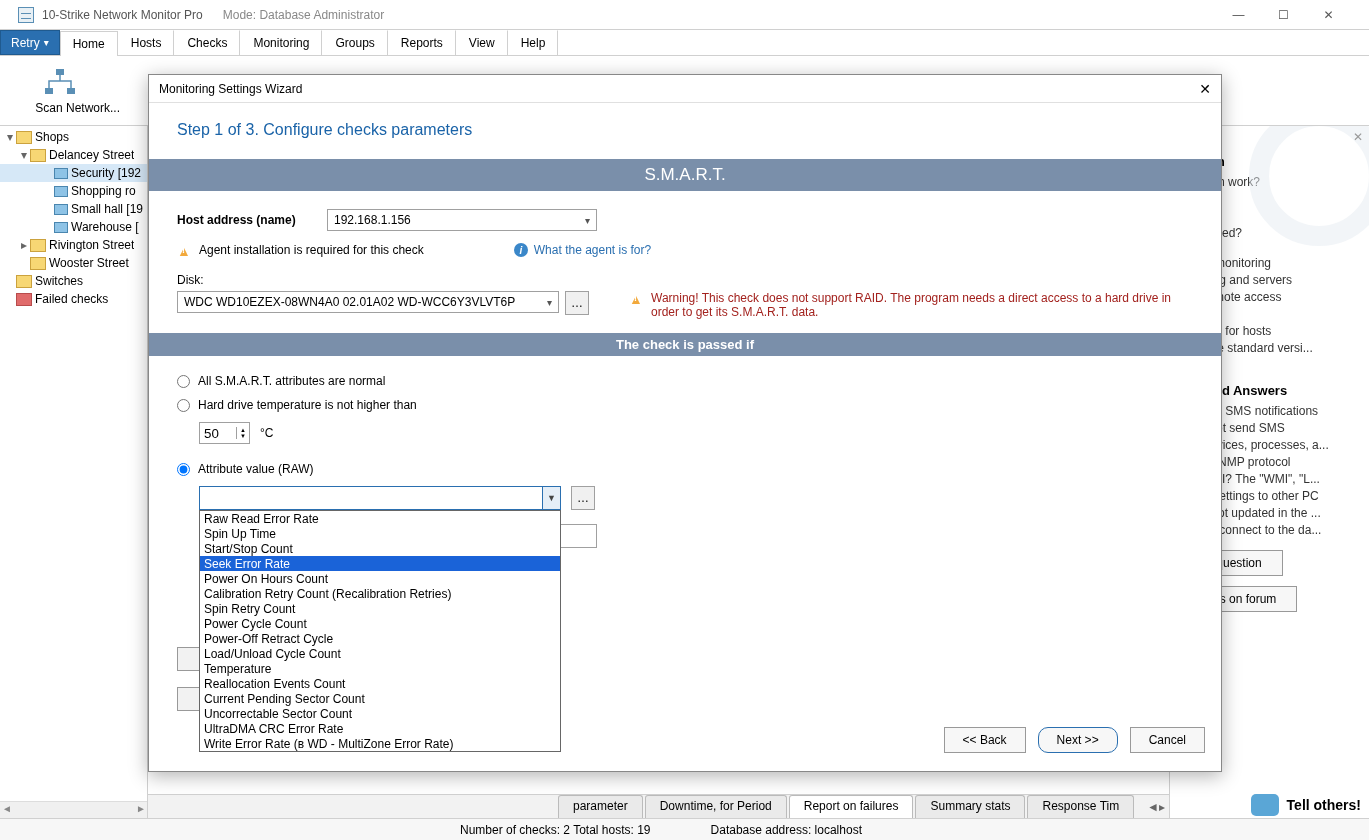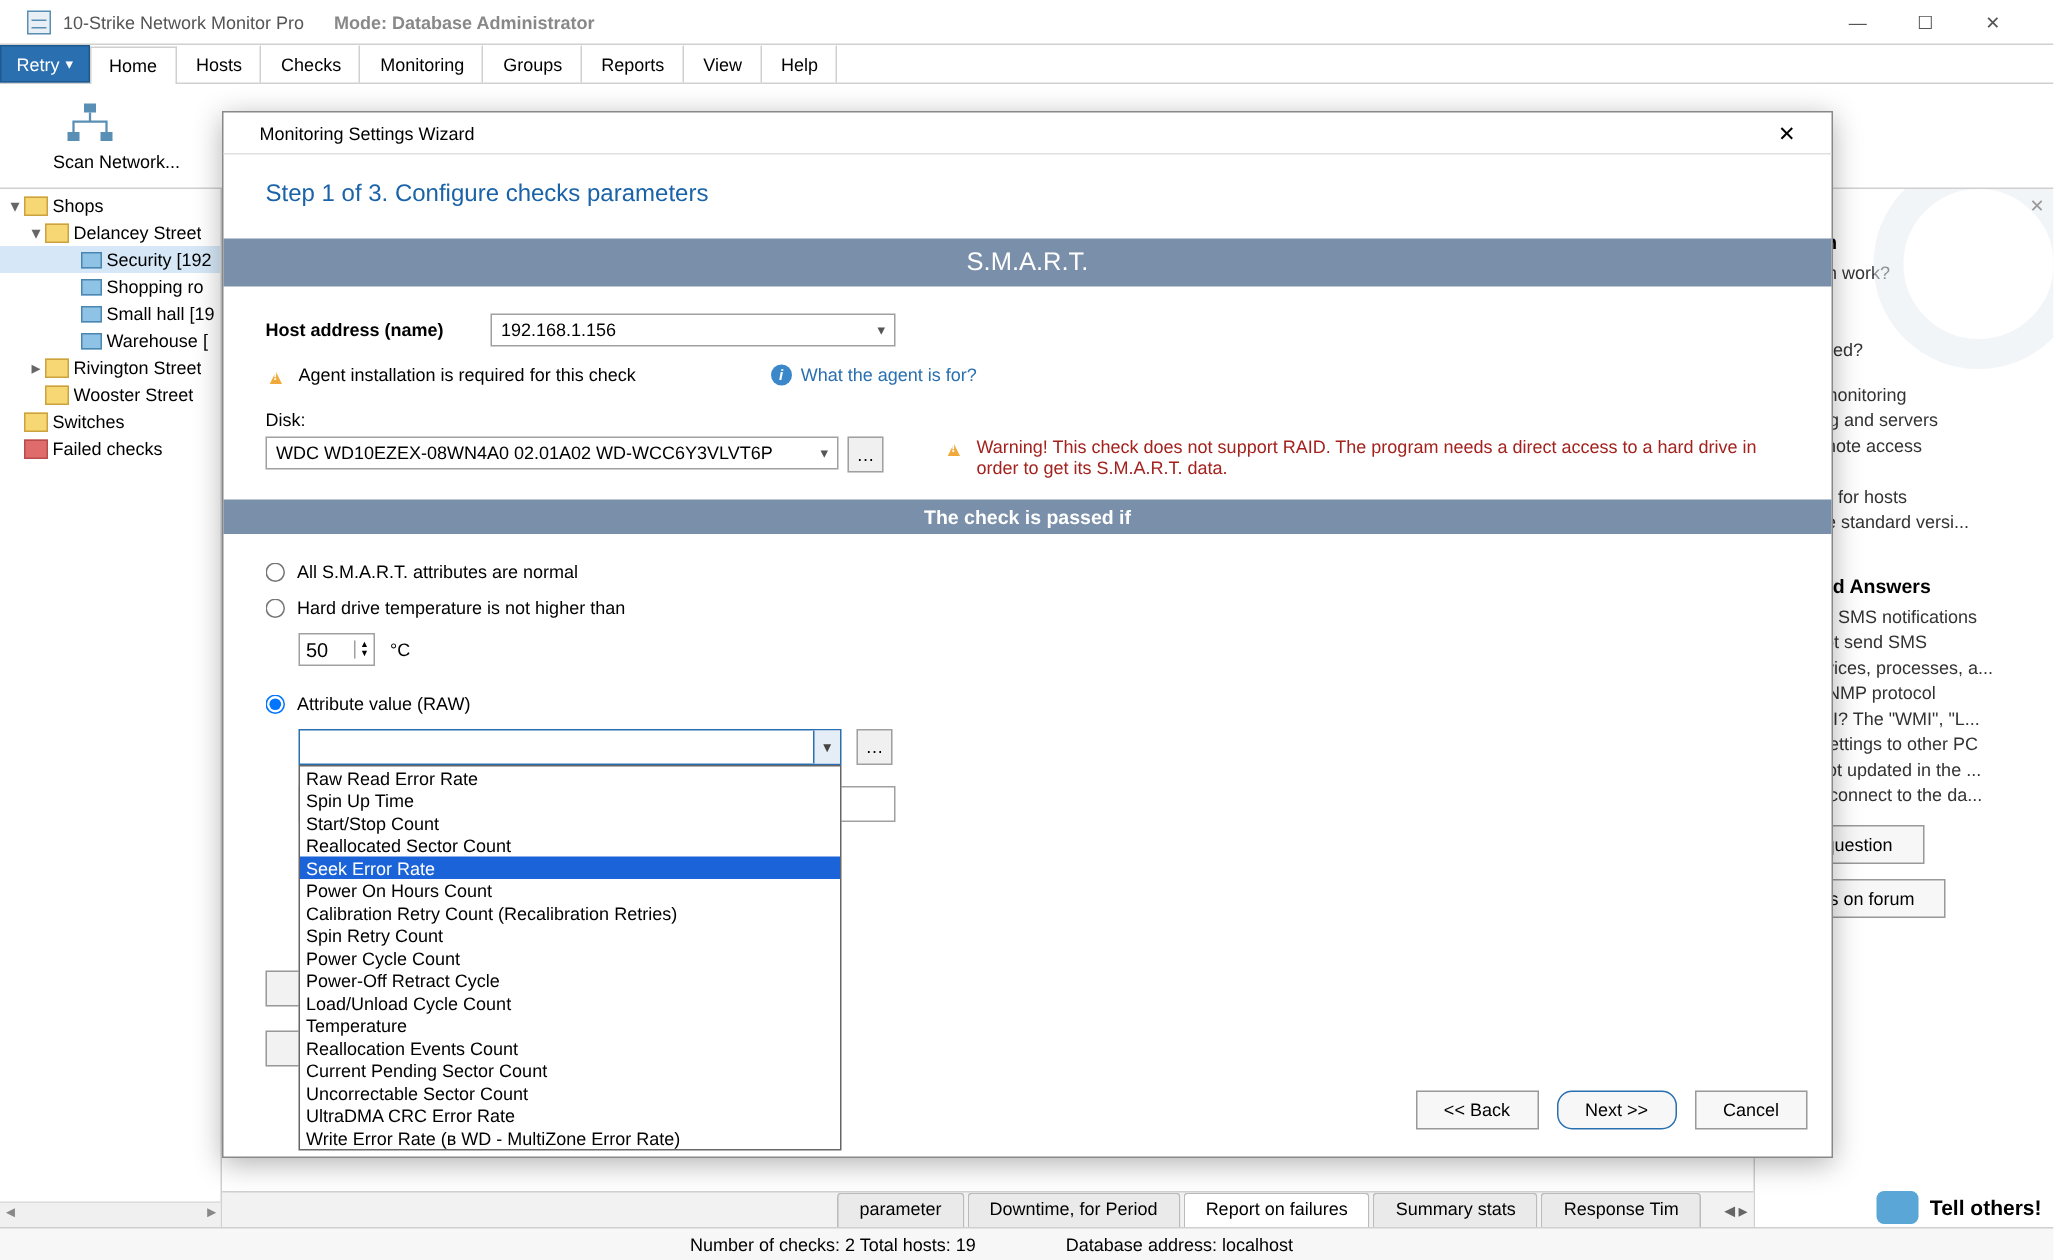--- a/index.html
+++ b/index.html
@@ -3,21 +3,21 @@
 <meta charset="utf-8">
 <style>
 * { box-sizing: border-box; margin: 0; padding: 0; }
 body { font-family: "Segoe UI", Tahoma, sans-serif; font-size: 12px; color: #000; background: #fff; overflow: hidden; width: 1369px; height: 840px; position: relative; }
 
 
 .titlebar { height: 30px; display: flex; align-items: center; padding: 0 18px; border-bottom: 1px solid #d0d0d0; }
 .titlebar .app-icon { width: 16px; height: 16px; border: 1px solid #5a8fb5; background: #e8f0f5; margin-right: 8px; position: relative; }
 .titlebar .app-icon::after { content: ""; position: absolute; left: 2px; top: 5px; width: 10px; height: 4px; border-top: 1px solid #5a8fb5; border-bottom: 1px solid #5a8fb5; }
 .titlebar .title-app { color: #555; }
-.titlebar .title-mode { color: #888; margin-left: 20px; font-weight: bold; }
+.titlebar .title-mode { color: #888; margin-left: 20px; }
 .titlebar .win-controls { margin-left: auto; display: flex; gap: 0; }
 .titlebar .win-btn { width: 45px; height: 28px; display: flex; align-items: center; justify-content: center; color: #555; }
 
 
 .menubar { height: 26px; display: flex; background: #fff; border-bottom: 1px solid #d0d0d0; }
 .menubar .file-btn { background: #2a6fb0; color: #fff; padding: 0 10px; display: flex; align-items: center; border: 1px solid #1f5a8f; }
 .menubar .file-btn::after { content: " ▾"; margin-left: 4px; font-size: 10px; }
 .menubar .tab { padding: 0 12px; display: flex; align-items: center; border: 1px solid transparent; border-bottom: none; }
 .menubar .tab.active { border-color: #d0d0d0; background: #fff; position: relative; top: 1px; }
 .menubar .tab:not(.active) { border-right: 1px solid #d0d0d0; }
@@ -50,21 +50,21 @@
 .bottom-tabs { position: absolute; left: 148px; right: 200px; bottom: 22px; height: 24px; display: flex; overflow: hidden; border-top: 1px solid #d0d0d0; background: #f2f2f2; }
 .bt { padding: 3px 14px; border: 1px solid #bbb; border-bottom: none; margin-right: 2px; background: #eaeaea; border-radius: 3px 3px 0 0; white-space: nowrap; }
 .bt.active { background: #fff; }
 
 
 .statusbar { position: absolute; bottom: 0; left: 0; right: 0; height: 22px; display: flex; align-items: center; padding: 0 10px; border-top: 1px solid #d0d0d0; background: #f7f7f7; }
 .statusbar div { margin-right: 60px; }
 
 
 .modal { position: absolute; left: 148px; top: 74px; width: 1074px; height: 698px; background: #fff; border: 1px solid #888; box-shadow: 0 4px 18px rgba(0,0,0,0.3); z-index: 100; }
-.modal-titlebar { height: 28px; display: flex; align-items: center; padding: 0 24px; border-bottom: 1px solid #e0e0e0; }
+.modal-titlebar { height: 28px; display: flex; align-items: center; padding: 0 10px; border-bottom: 1px solid #e0e0e0; }
 .modal-titlebar .close { margin-left: auto; font-size: 14px; cursor: pointer; }
 .modal-body { padding: 14px 28px; height: calc(100% - 28px); position: relative; }
 .step-title { color: #1a63a8; font-size: 16px; margin: 4px 0 20px; }
 .band { background: #7a8faa; color: #fff; font-size: 17px; text-align: center; padding: 6px 0; margin: 0 -28px 18px; }
 .band2 { background: #7a8faa; color: #fff; font-size: 13px; font-weight: bold; text-align: center; padding: 4px 0; margin: 0 -28px 18px; }
 .form-row { display: flex; align-items: center; margin-bottom: 12px; }
 .form-row label { width: 150px; font-weight: bold; }
 .combo { border: 1px solid #a0a0a0; padding: 3px 6px; height: 22px; display: flex; align-items: center; justify-content: space-between; background: #fff; }
 .combo .arrow { color: #555; font-size: 10px; }
 .warning-icon { width: 16px; height: 14px; display: inline-block; margin-right: 6px; position: relative; }
@@ -331,21 +331,20 @@
     <div style="display:flex;">
       <div class="attr-combo-wrap">
         <div class="attr-combo">
           <div class="field"></div>
           <div class="dd">▼</div>
         </div>
         <div class="dropdown-list" id="dd-list">
             <div class="opt">Raw Read Error Rate</div>
             <div class="opt">Spin Up Time</div>
             <div class="opt">Start/Stop Count</div>
-            <div class="opt">Reallocated Sector Count</div>
             <div class="opt sel">Seek Error Rate</div>
             <div class="opt">Power On Hours Count</div>
             <div class="opt">Calibration Retry Count (Recalibration Retries)</div>
             <div class="opt">Spin Retry Count</div>
             <div class="opt">Power Cycle Count</div>
             <div class="opt">Power-Off Retract Cycle</div>
             <div class="opt">Load/Unload Cycle Count</div>
             <div class="opt">Temperature</div>
             <div class="opt">Reallocation Events Count</div>
             <div class="opt">Current Pending Sector Count</div>

